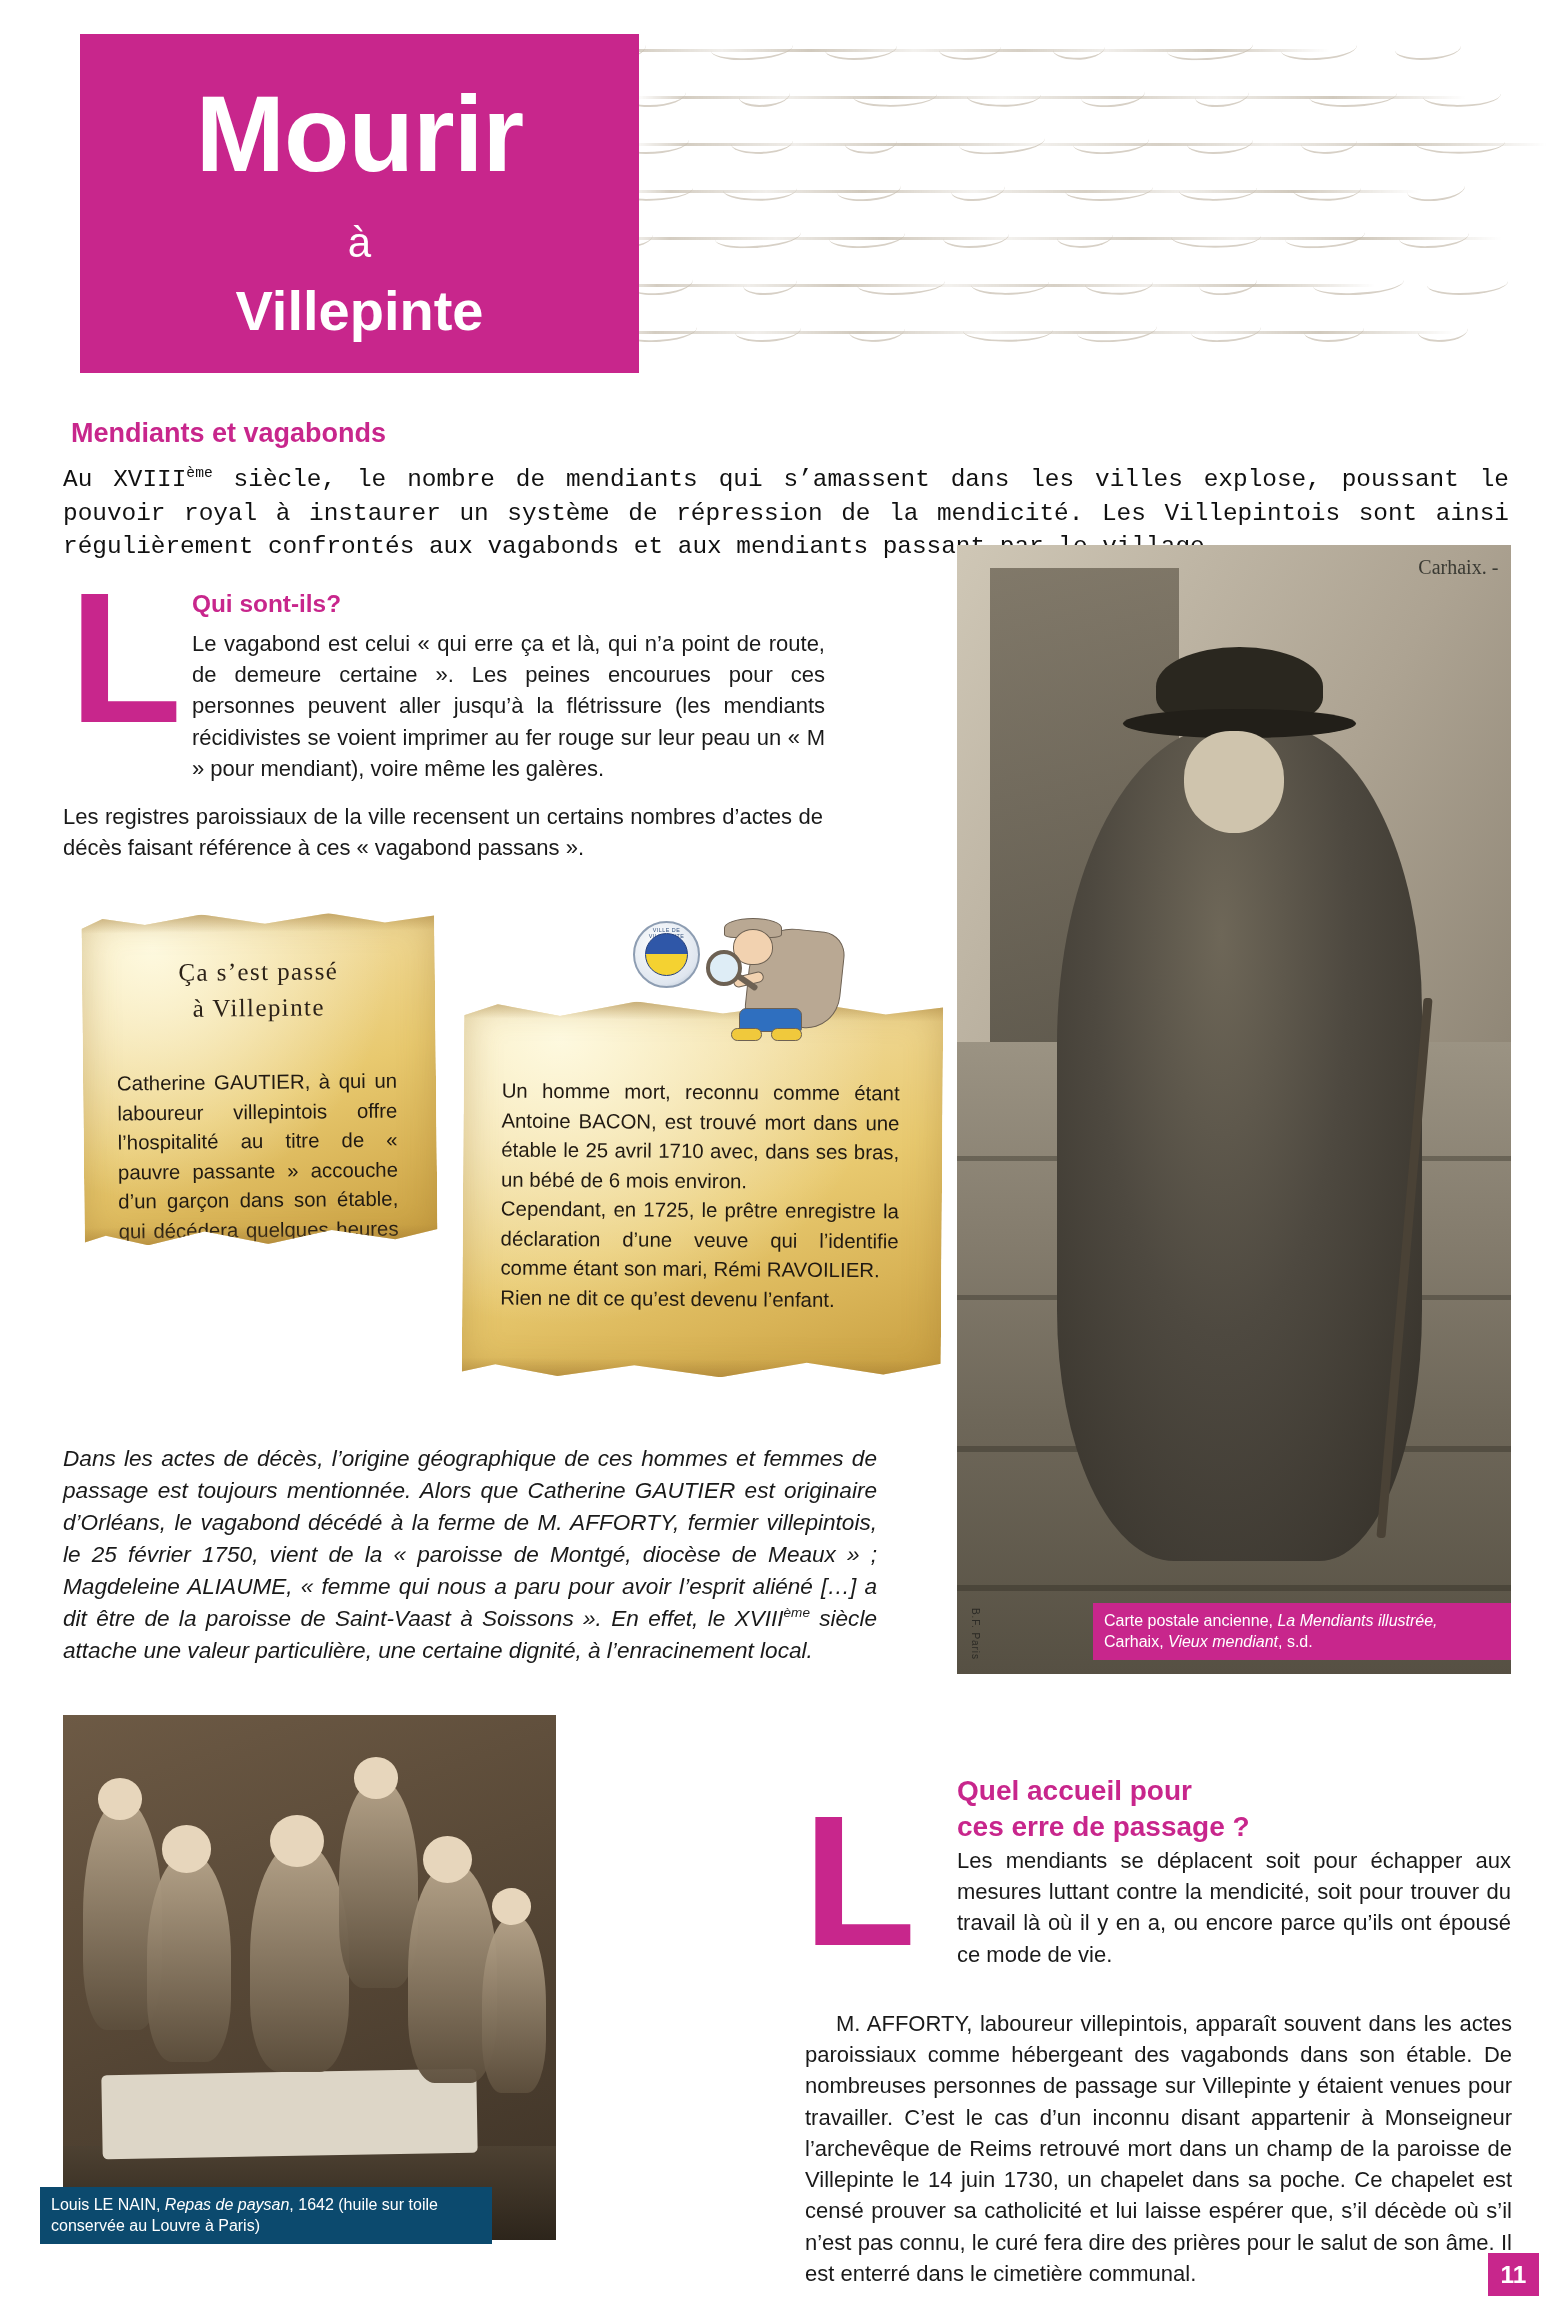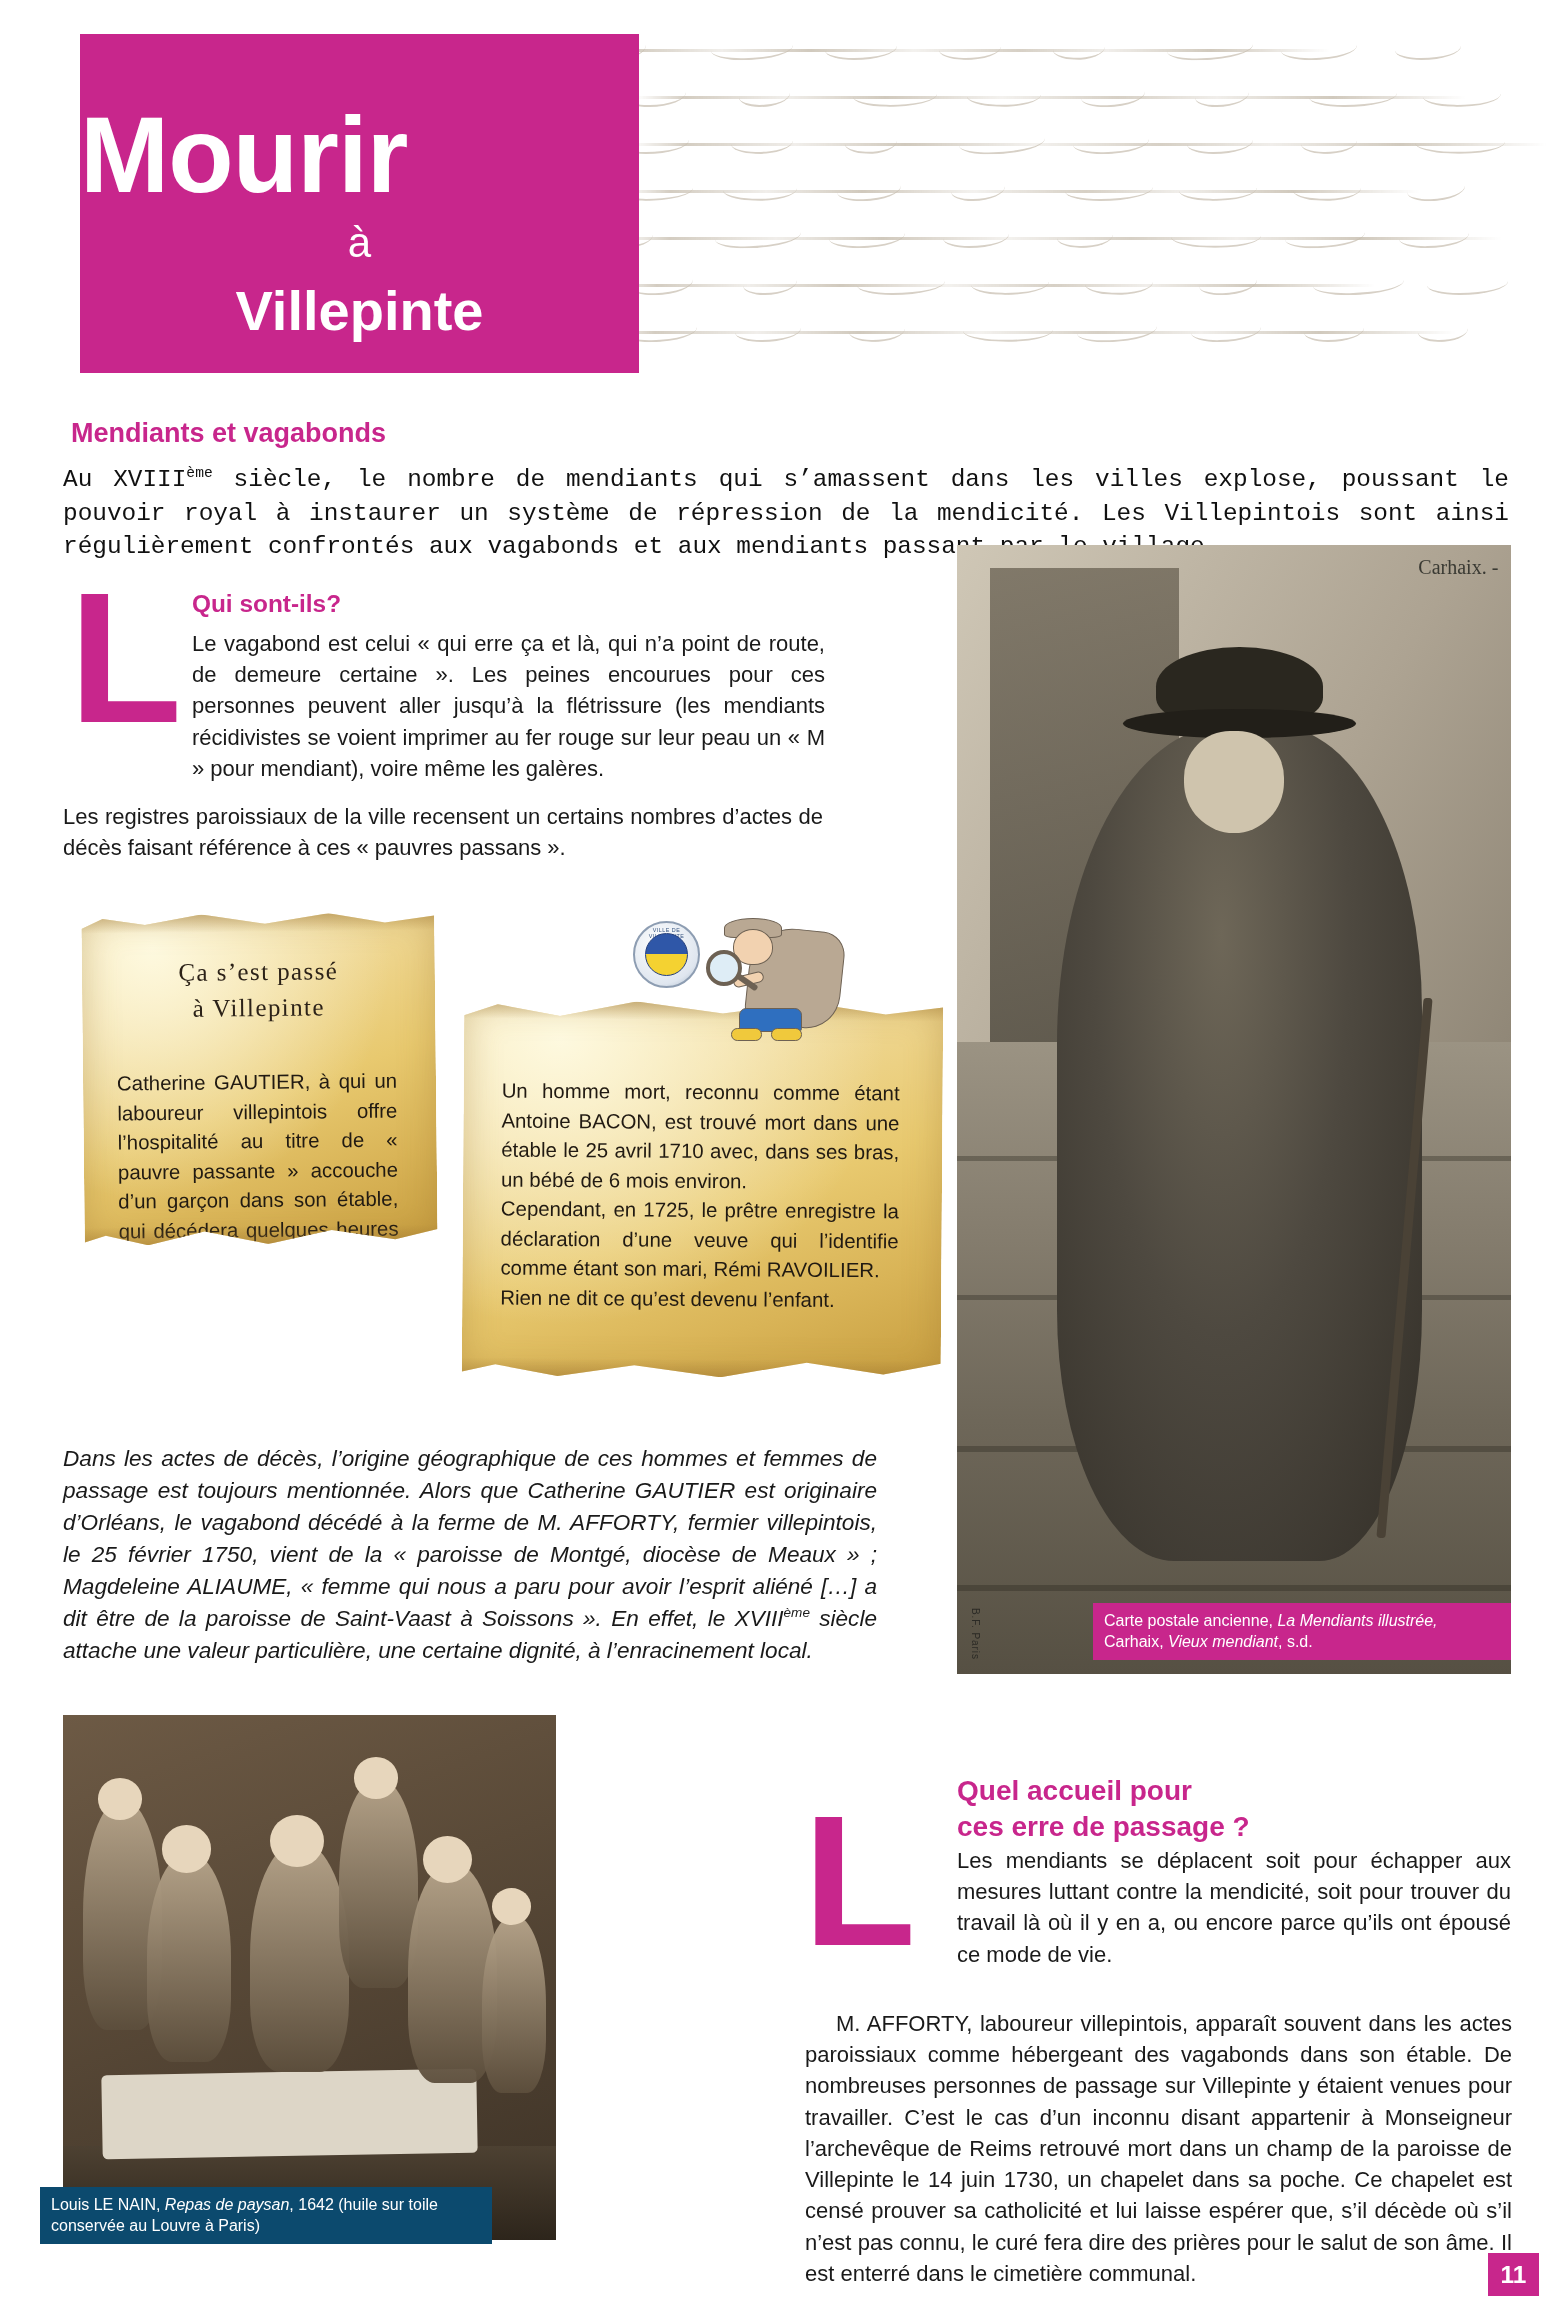--- a/index.html
+++ b/index.html
@@ -61,26 +61,26 @@
   .title-block {
     position: absolute;
     left: 80px; top: 34px;
     width: 559px; height: 339px;
     background: #c8268c;
   }
   .title-main {
     position: absolute;
     left: 0; top: 47px;
     width: 559px;
+    text-align: center;
     color: #ffffff;
     font-size: 107px;
     font-weight: bold;
     letter-spacing: -0.9px;
     line-height: 1;
-    margin-top: 21px;
   }
   .title-a {
     position: absolute;
     left: 0; top: 188px;
     width: 559px;
     text-align: center;
     color: #ffffff;
     font-size: 42px;
     font-weight: normal;
     line-height: 1;
@@ -573,21 +573,21 @@
 
   <div class="section-heading">Mendiants et vagabonds</div>
 
   <div class="intro">
     Au XVIII<sup>ème</sup> siècle, le nombre de mendiants qui s’amassent dans les villes explose, poussant le pouvoir royal à instaurer un système de répression de la mendicité. Les Villepintois sont ainsi régulièrement confrontés aux vagabonds et aux mendiants passant par le village.
   </div>
 
   <div class="dropcap one">L</div>
   <div class="q1-title">Qui sont-ils?</div>
   <div class="q1-body">Le vagabond est celui « qui erre ça et là, qui n’a point de route, de demeure certaine ». Les peines encourues pour ces personnes peuvent aller jusqu’à la flétrissure (les mendiants récidivistes se voient imprimer au fer rouge sur leur peau un  « M » pour mendiant), voire même les galères.</div>
-  <div class="para-after">Les registres paroissiaux de la ville recensent un certains nombres d’actes de décès faisant référence à ces « pauvres passans ».</div>
+  <div class="para-after">Les registres paroissiaux de la ville recensent un certains nombres d’actes de décès faisant référence à ces « vagabond passans ».</div>
 
   <div class="parchment" id="parchment-1">
     <div class="parch-title">
       <span>Ça s’est passé</span><br>
       <span>à Villepinte</span>
     </div>
     <div class="parch-body" id="parch1-body">Catherine GAUTIER,  à qui un laboureur villepintois offre l’hospitalité au titre de « pauvre passante » accouche d’un garçon dans son étable, qui décédera quelques heures plus tard le 17 janvier 1760.</div>
   </div>
 
   <div class="parchment" id="parchment-2">

